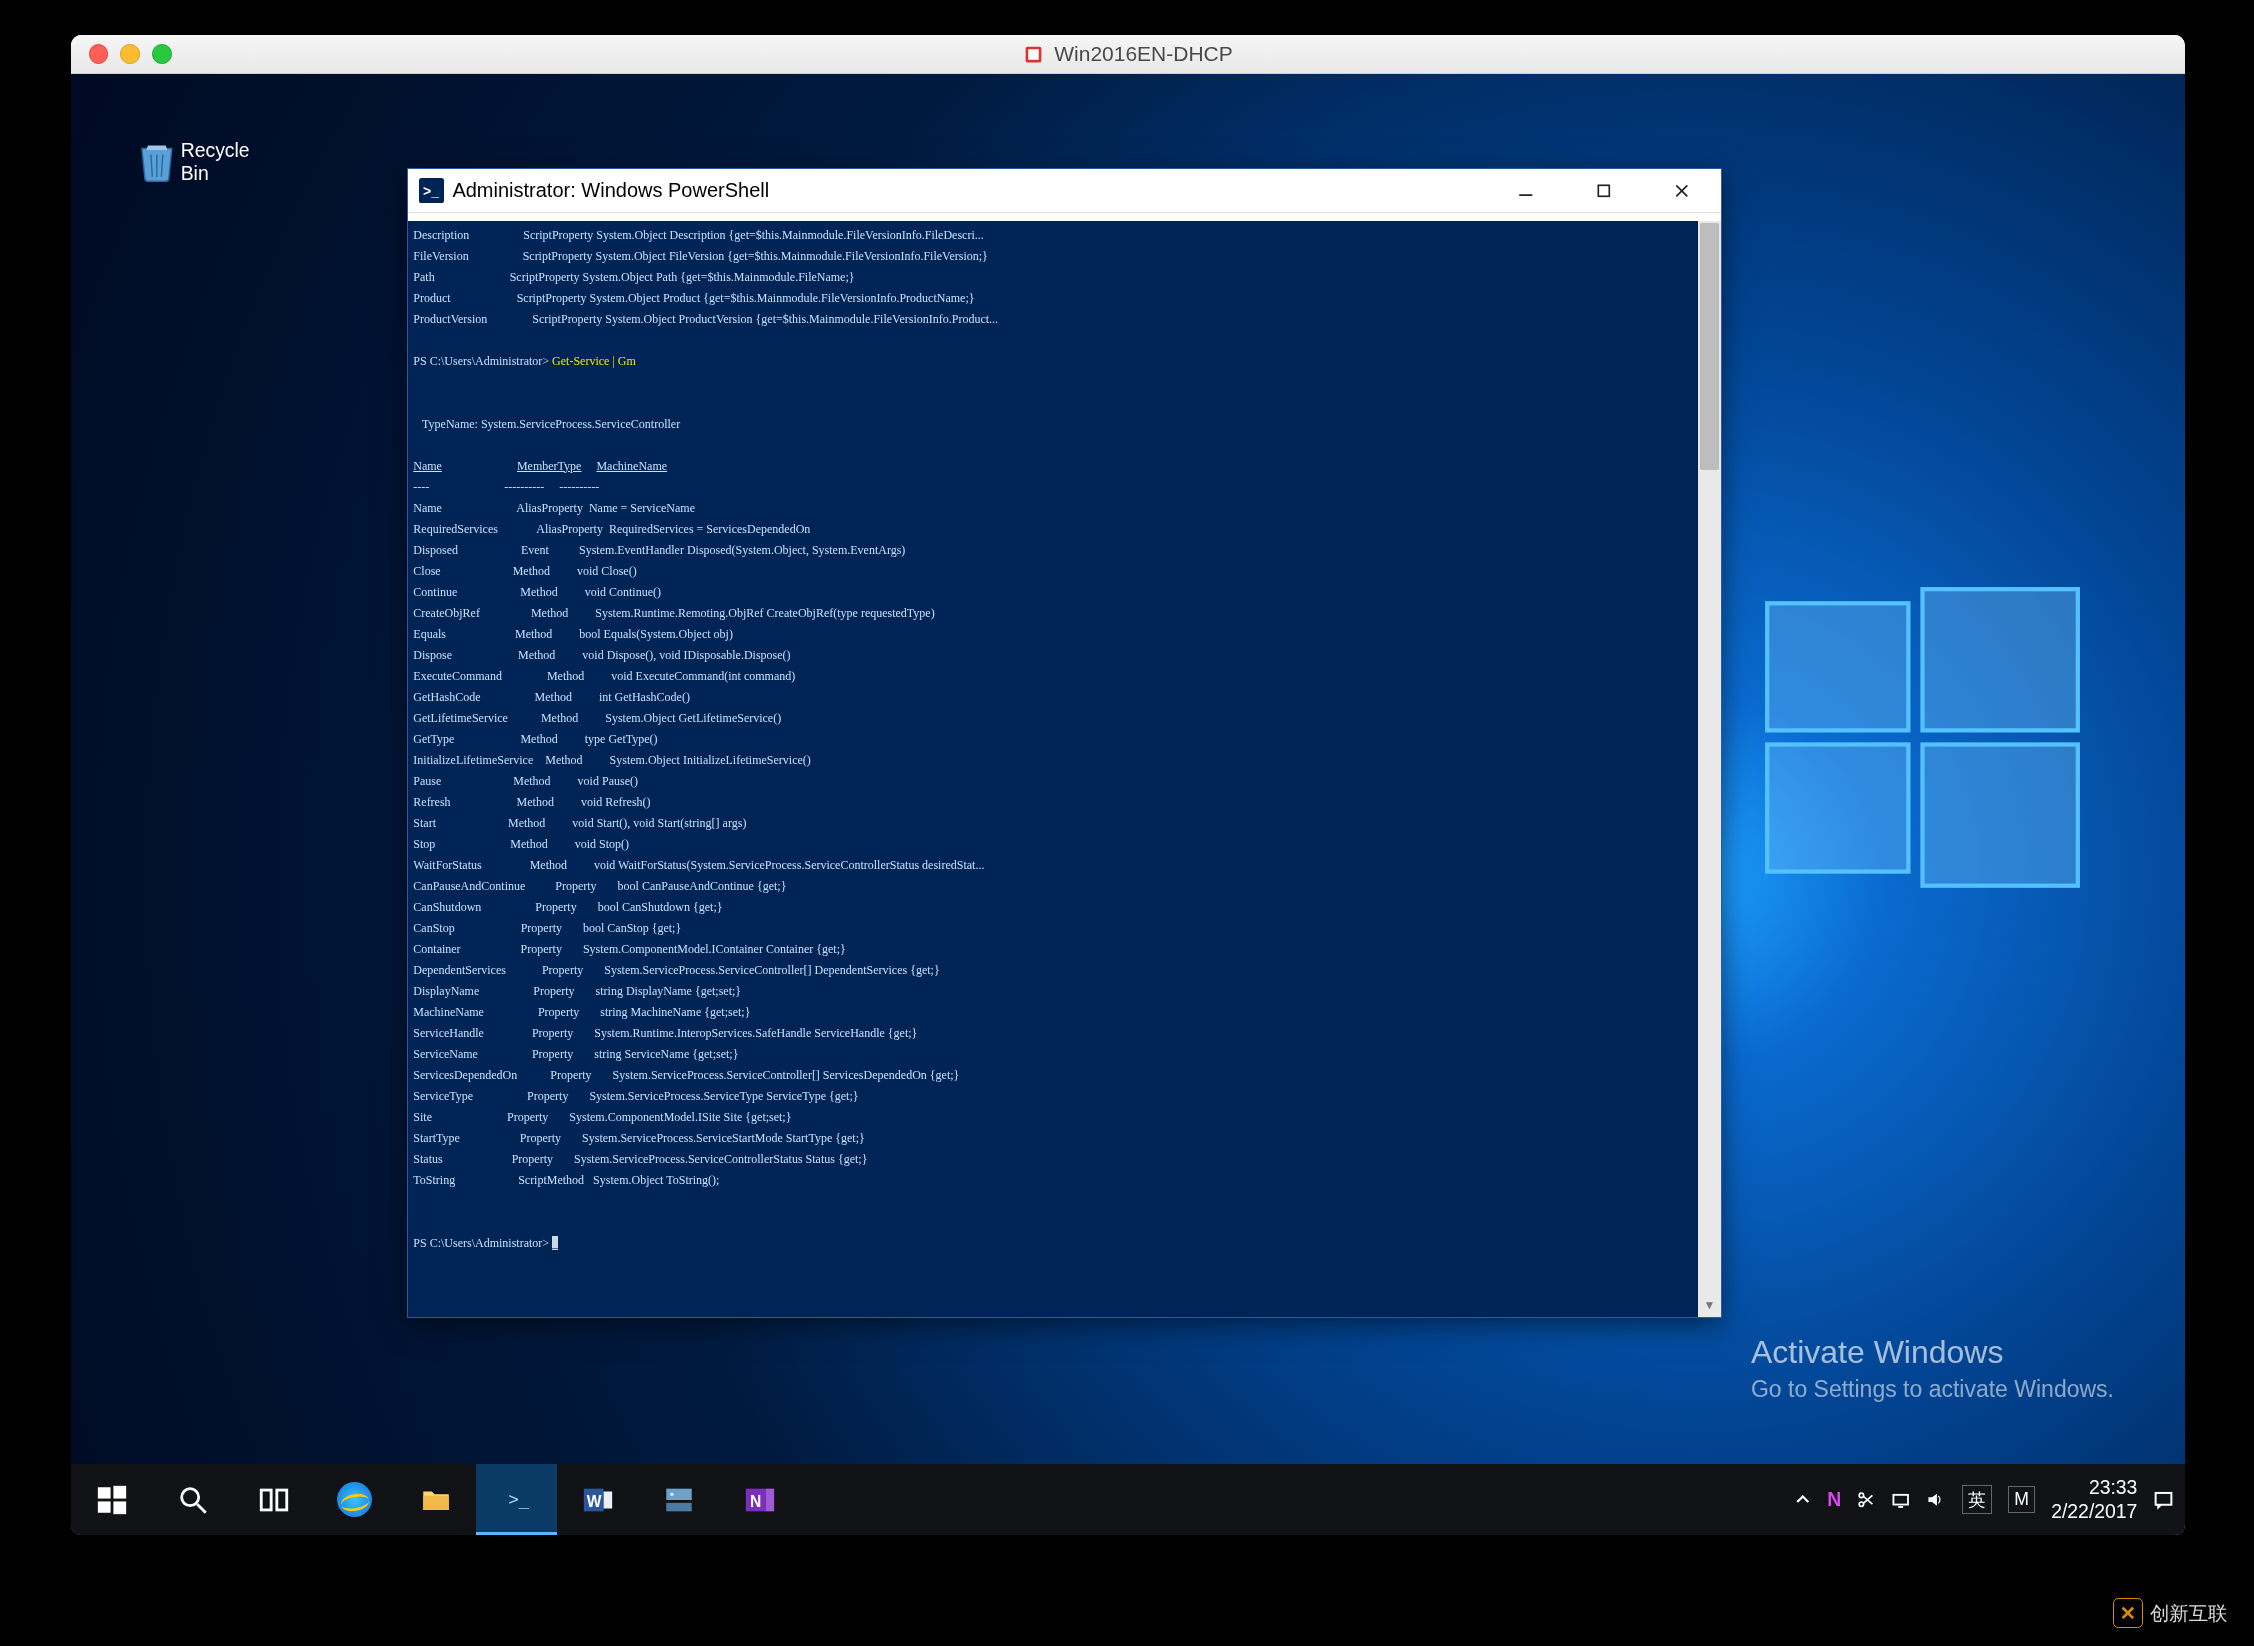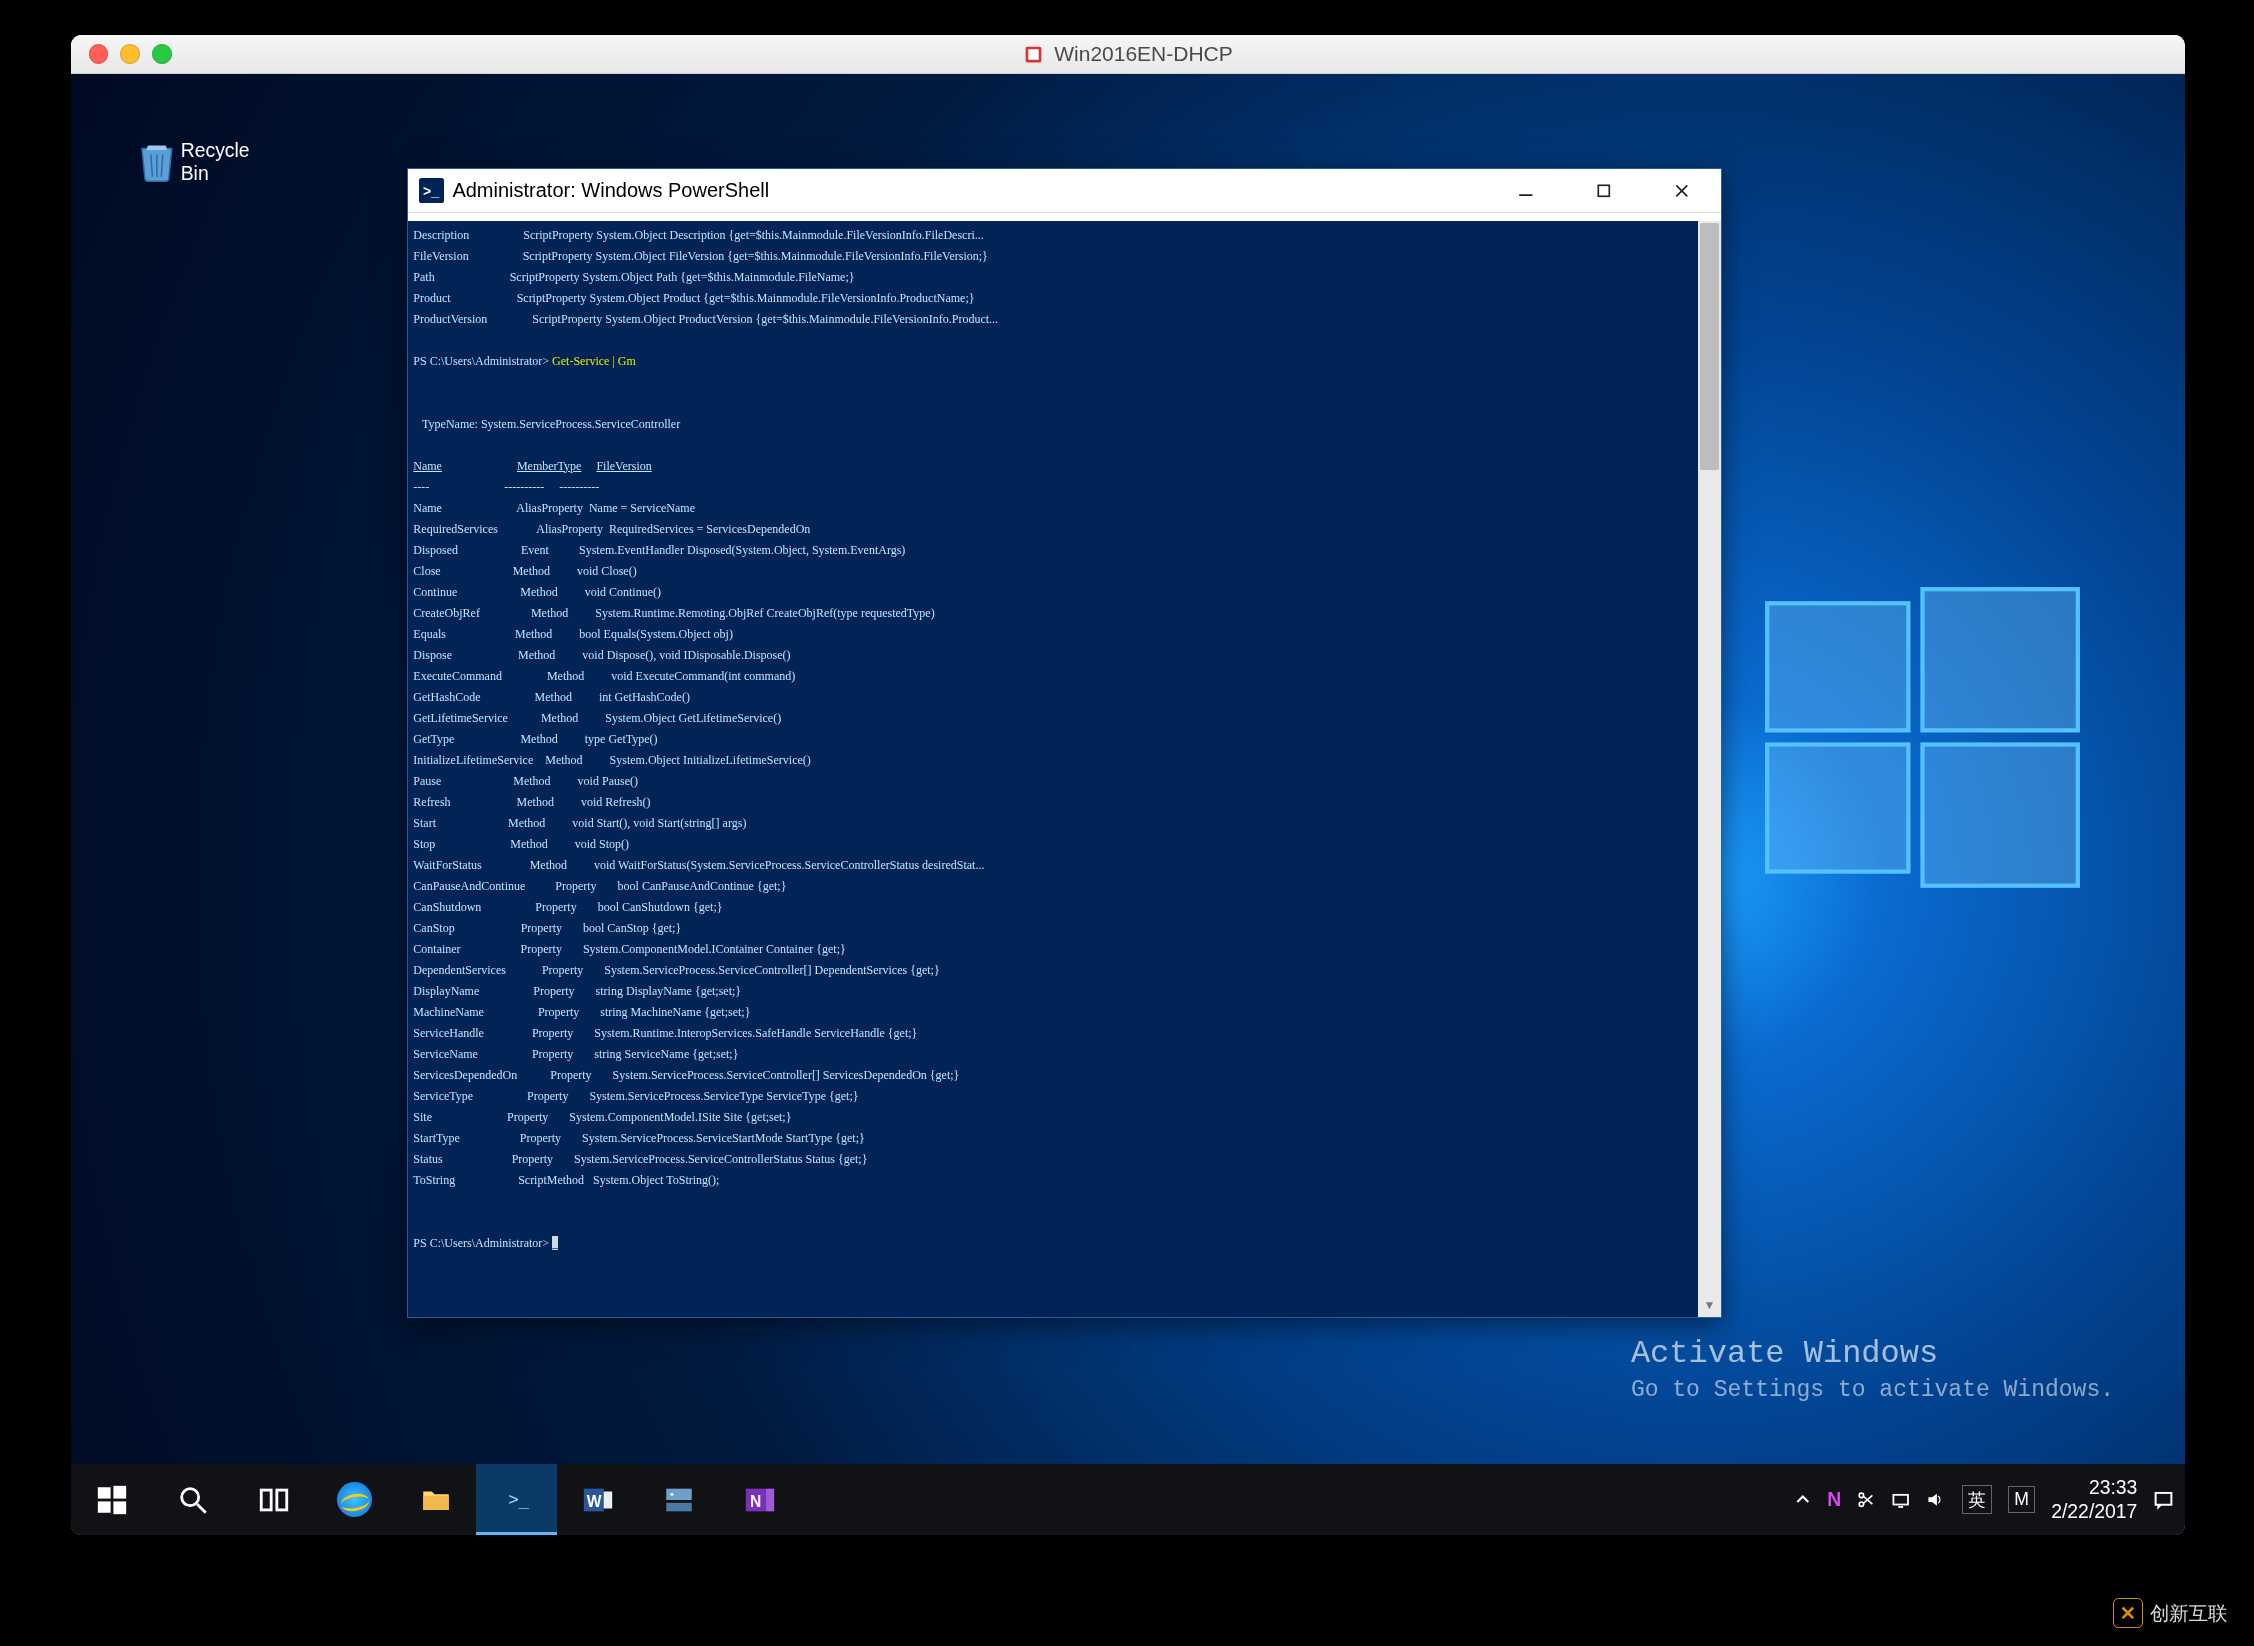--- a/index.html
+++ b/index.html
@@ -17,21 +17,21 @@
 .mac-title-icon { width: 21px; height: 21px; display: inline-block; }
 
 
 .win-desktop { position: absolute; left: 0; top: 39px; right: 0; bottom: 0; background: radial-gradient(circle at 77% 55%, #1da0ff 0%, #0a6bd0 10%, #024493 30%, #001a3f 60%, #000a22 100%); overflow: hidden; }
 .win-logo { position: absolute; right: 86px; top: 494px; width: 353px; height: 353px; }
 .win-logo svg { width: 100%; height: 100%; }
 
 .desktop-icon { position: absolute; left: 62px; top: 53px; display: flex; flex-direction: row; align-items: center; color: #fff; font-size: 19.4px; width: 124px; }
 .recycle-svg { width: 64px; height: 64px; margin-bottom: 5.3px; }
 
-.activate { position: absolute; right: 71px; bottom: 132px; color: rgba(255,255,255,.55); text-align: left; font-family: Liberation Mono, monospace; }
+.activate { position: absolute; right: 71px; bottom: 132px; color: rgba(255,255,255,.55); text-align: left; }
 .activate h3 { font-weight: 400; font-size: 32px; color: rgba(255,255,255,.65); margin-bottom: 5.3px; }
 .activate p { font-size: 23px; }
 
 
 .taskbar { position: absolute; left: 0; right: 0; bottom: 0; height: 71px; background: #111216; display: flex; align-items: center; }
 .tb-left { display: flex; align-items: center; height: 100%; }
 .tb-btn { width: 81px; height: 100%; display: flex; align-items: center; justify-content: center; color: #fff; }
 .tb-btn.active { background: #0b3a66; border-bottom: 3.5px solid #5fb4ff; }
 .tb-btn svg { width: 34px; height: 34px; }
 .tb-ie { width: 35px; height: 35px; border-radius: 50%; background: radial-gradient(circle,#3ec3ff,#0b6fd8); position: relative; }
@@ -144,21 +144,21 @@
             <div class="psline">FileVersion                  ScriptProperty System.Object FileVersion {get=$this.Mainmodule.FileVersionInfo.FileVersion;}</div>
             <div class="psline">Path                         ScriptProperty System.Object Path {get=$this.Mainmodule.FileName;}</div>
             <div class="psline">Product                      ScriptProperty System.Object Product {get=$this.Mainmodule.FileVersionInfo.ProductName;}</div>
             <div class="psline">ProductVersion               ScriptProperty System.Object ProductVersion {get=$this.Mainmodule.FileVersionInfo.Product...</div>
             <div class="psline"> </div>
             <div class="psline"><span>PS C:\Users\Administrator&gt;</span><span class="psyellow"> Get-Service | Gm</span></div>
             <div class="psline"> </div>
             <div class="psline"> </div>
             <div class="psline">   TypeName: System.ServiceProcess.ServiceController</div>
             <div class="psline"> </div>
-            <div class="psline psheader"><span class="underline">Name</span>                         <span class="underline">MemberType</span>     <span class="underline">FileVersion</span></div>
+            <div class="psline psheader"><span class="underline">Name</span>                         <span class="underline">MemberType</span>     <span class="underline">MachineName</span></div>
             <div class="psline">----                         ----------     ----------</div>
             <div class="psline">Name                         AliasProperty  Name = ServiceName</div>
             <div class="psline">RequiredServices             AliasProperty  RequiredServices = ServicesDependedOn</div>
             <div class="psline">Disposed                     Event          System.EventHandler Disposed(System.Object, System.EventArgs)</div>
             <div class="psline">Close                        Method         void Close()</div>
             <div class="psline">Continue                     Method         void Continue()</div>
             <div class="psline">CreateObjRef                 Method         System.Runtime.Remoting.ObjRef CreateObjRef(type requestedType)</div>
             <div class="psline">Equals                       Method         bool Equals(System.Object obj)</div>
             <div class="psline">Dispose                      Method         void Dispose(), void IDisposable.Dispose()</div>
             <div class="psline">ExecuteCommand               Method         void ExecuteCommand(int command)</div>

